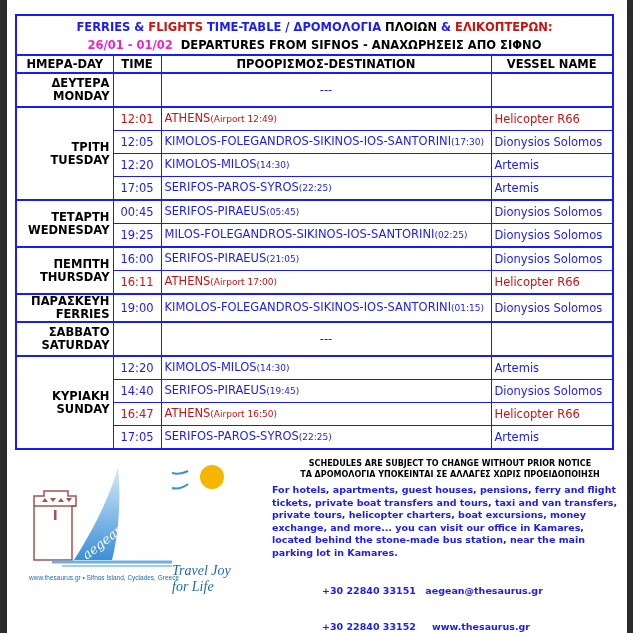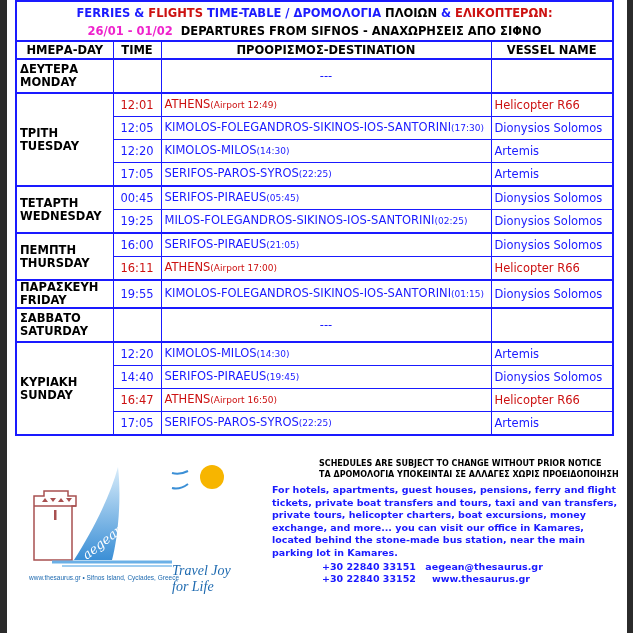--- a/index.html
+++ b/index.html
@@ -1,38 +1,38 @@
 <!DOCTYPE html>
 <html><head>
 <meta charset="utf-8">
 <style>
   html, body { margin:0; padding:0; }
   body { width:633px; height:633px; background:#2b2b2b; position:relative; overflow:hidden; font-family:"DejaVu Sans", sans-serif; }
   .page { position:absolute; left:7px; top:0; width:620px; height:633px; background:#ffffff; }
-  table.tt { position:absolute; left:8px; top:0; width:597px; border-collapse:collapse; border:2px solid #1a1aff; table-layout:fixed; }
+  table.tt { position:absolute; left:8px; top:14px; width:597px; border-collapse:collapse; border:2px solid #1a1aff; table-layout:fixed; }
   table.tt td { border:1px solid #1a1aff; padding:0 3px; height:22px; font-size:11.5px; line-height:13px; }
   .title1 { text-align:center; font-weight:bold; font-size:11.5px; height:18px !important; border-bottom:none !important; padding-top:2px !important; }
   .title2 { text-align:center; font-weight:bold; font-size:11.5px; height:18px !important; border-top:none !important; }
   .blue { color:#1a1aff; }
   .red { color:#cc1111; }
   .black { color:#000; }
   .pink { color:#ee22cc; }
   .hdr td { font-weight:bold; text-align:center; font-size:12.5px; height:16px !important; border-bottom:2px solid #1a1aff !important; border-top:2px solid #1a1aff !important;margin-top:16px; }
-  .day { font-weight:bold; text-align:left; font-size:12.5px; line-height:17px; color:#000; border-bottom:2px solid #1a1aff !important; }
+  .day { font-weight:bold; text-align:right; font-size:12.5px; line-height:17px; color:#000; border-bottom:2px solid #1a1aff !important; }
   .time { text-align:center; font-size:12.5px;margin-left:40px; }
   .dest { font-size:11px; }
   .dest small { font-size:9px; }
   .vessel { font-size:12px; }
   .empty { text-align:center; color:#1a1aff; height:32px !important; }
   .endrow td { border-bottom:2px solid #1a1aff !important; }
-  .notice { position:absolute; left:312px; top:458px; width:302px; text-align:left; font-weight:bold; font-size:8px; line-height:11px; color:#000; }
+  .notice { position:absolute; left:292px; top:458px; width:302px; text-align:center; font-weight:bold; font-size:8px; line-height:11px; color:#000; }
   .info { position:absolute; left:265px; top:484px; width:350px; text-align:left; font-weight:bold; color:#1a1aff; font-size:9.5px; line-height:12.6px; }
   .contacts { position:absolute; left:315px; top:561px; color:#1a1aff; font-weight:bold; font-size:9.5px; line-height:12px; }
   .contacts span { display:inline-block; }
-  .c1 { width:100px; }
+  .c1 { width:100px;margin-top:24px; }
   .logo { position:absolute; left:15px; top:462px; width:210px; height:120px; }
   .logo .brand { position:absolute; left:108px; top:80px; font-size:20px; color:#a03a3a; font-family:"Liberation Sans", sans-serif; }
   .logo .tag { position:absolute; left:150px; top:101px; font-size:14px; color:#1e6ab0; font-style:italic; font-family:Liberation Serif, serif; }
   .logo .url { position:absolute; left:7px; top:112px; font-size:6.5px; color:#1e6ab0; font-family:"Liberation Sans", sans-serif; white-space:nowrap; }
 </style>
 </head>
 <body>
 
 <div class="page">
   <table class="tt">
@@ -115,23 +115,23 @@
           <td class="vessel blue">Dionysios Solomos</td>
         </tr>
         <tr class="endrow">
           <td class="time red">16:11</td>
           <td class="dest red"><span>ATHENS</span><small>(Airport 17:00)</small></td>
           <td class="vessel red">Helicopter R66</td>
         </tr>
         <tr class="endrow">
           <td class="day" rowspan="1">
             <div>ΠΑΡΑΣΚΕΥΗ</div>
-            <div>FRIDAY</div>
-          </td>
-          <td class="time blue">19:55</td>
+            <div>FERRIES</div>
+          </td>
+          <td class="time blue">19:00</td>
           <td class="dest blue"><span>KIMOLOS-FOLEGANDROS-SIKINOS-IOS-SANTORINI</span><small>(01:15)</small></td>
           <td class="vessel blue">Dionysios Solomos</td>
         </tr>
         <tr class="endrow">
           <td class="day">
             <div>ΣΑΒΒΑΤΟ</div>
             <div>SATURDAY</div>
           </td>
       <td></td>
       <td class="empty">---</td>

